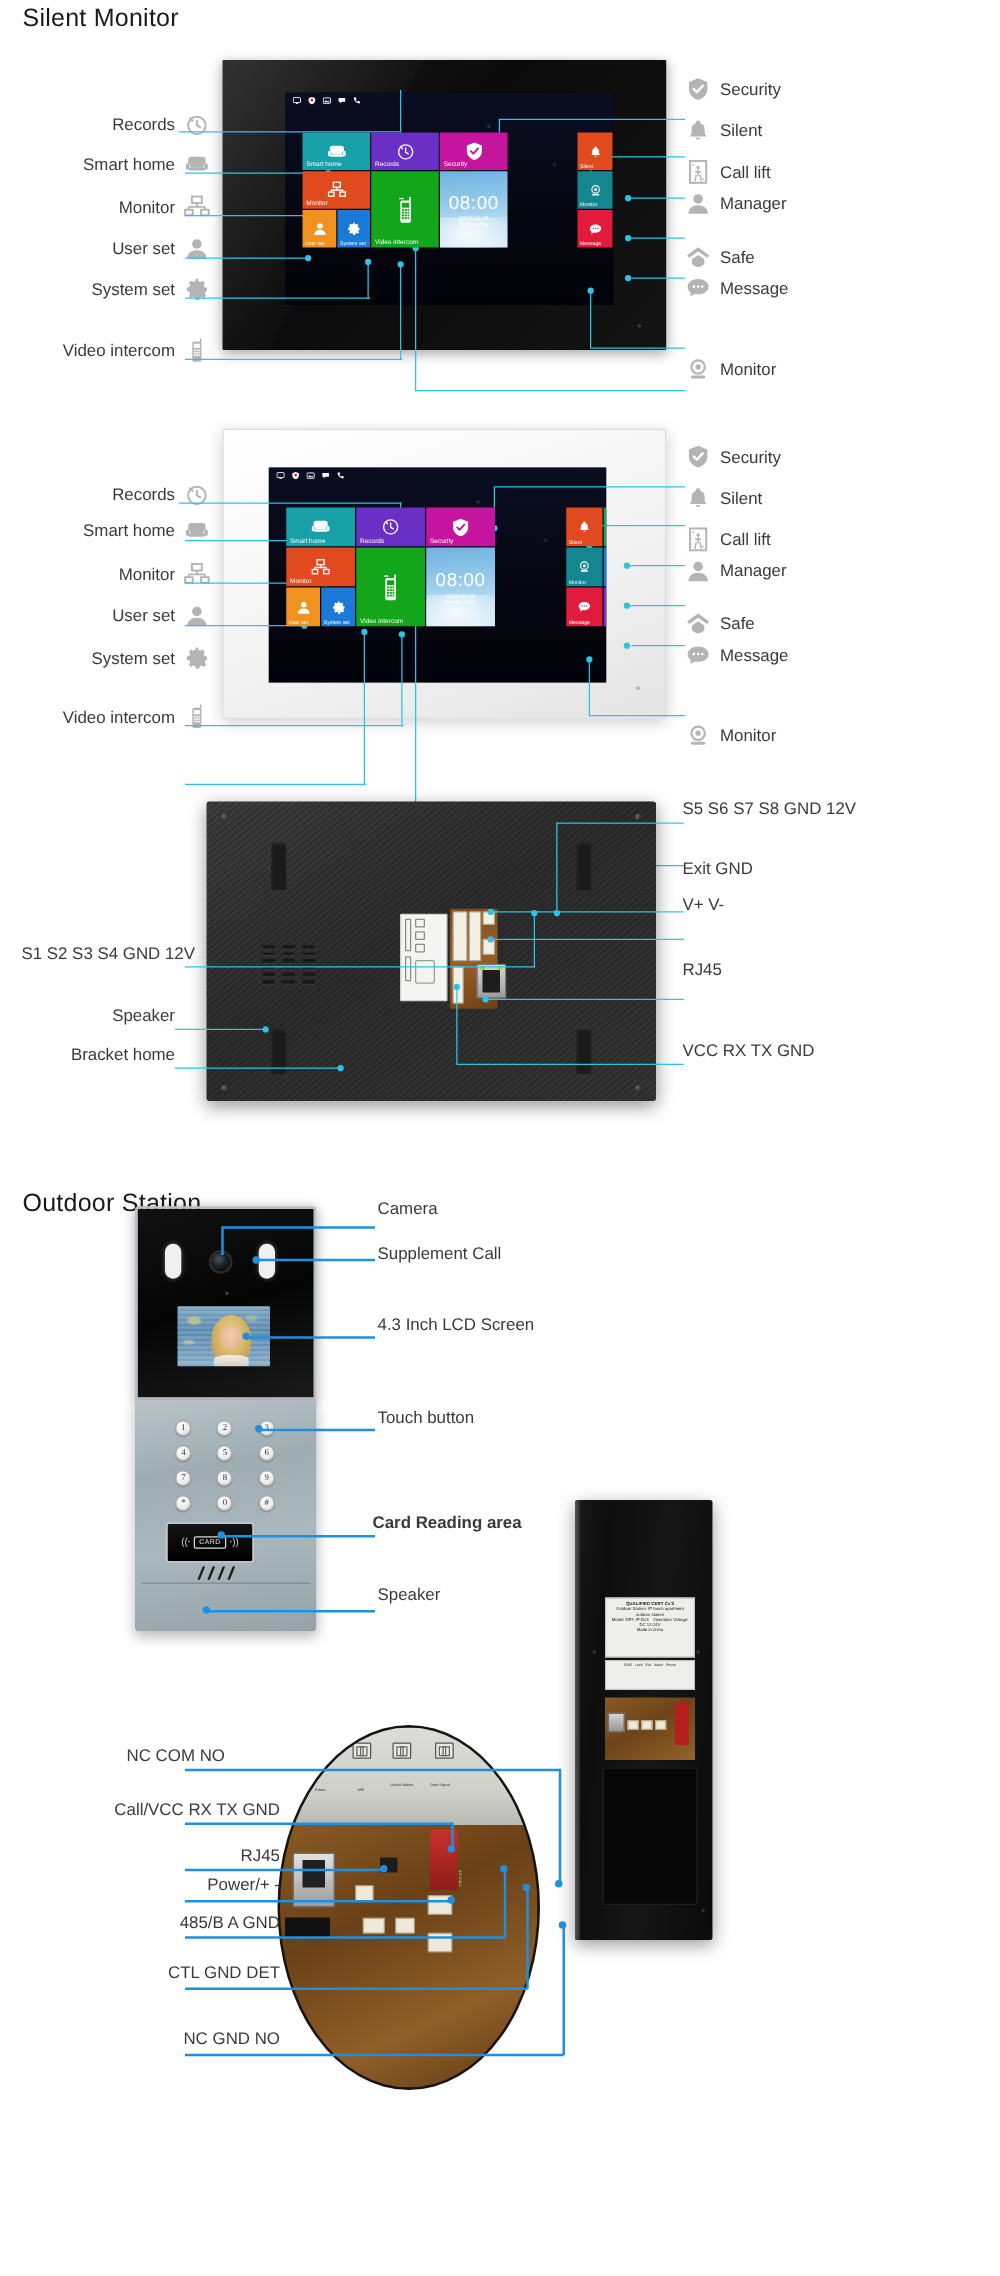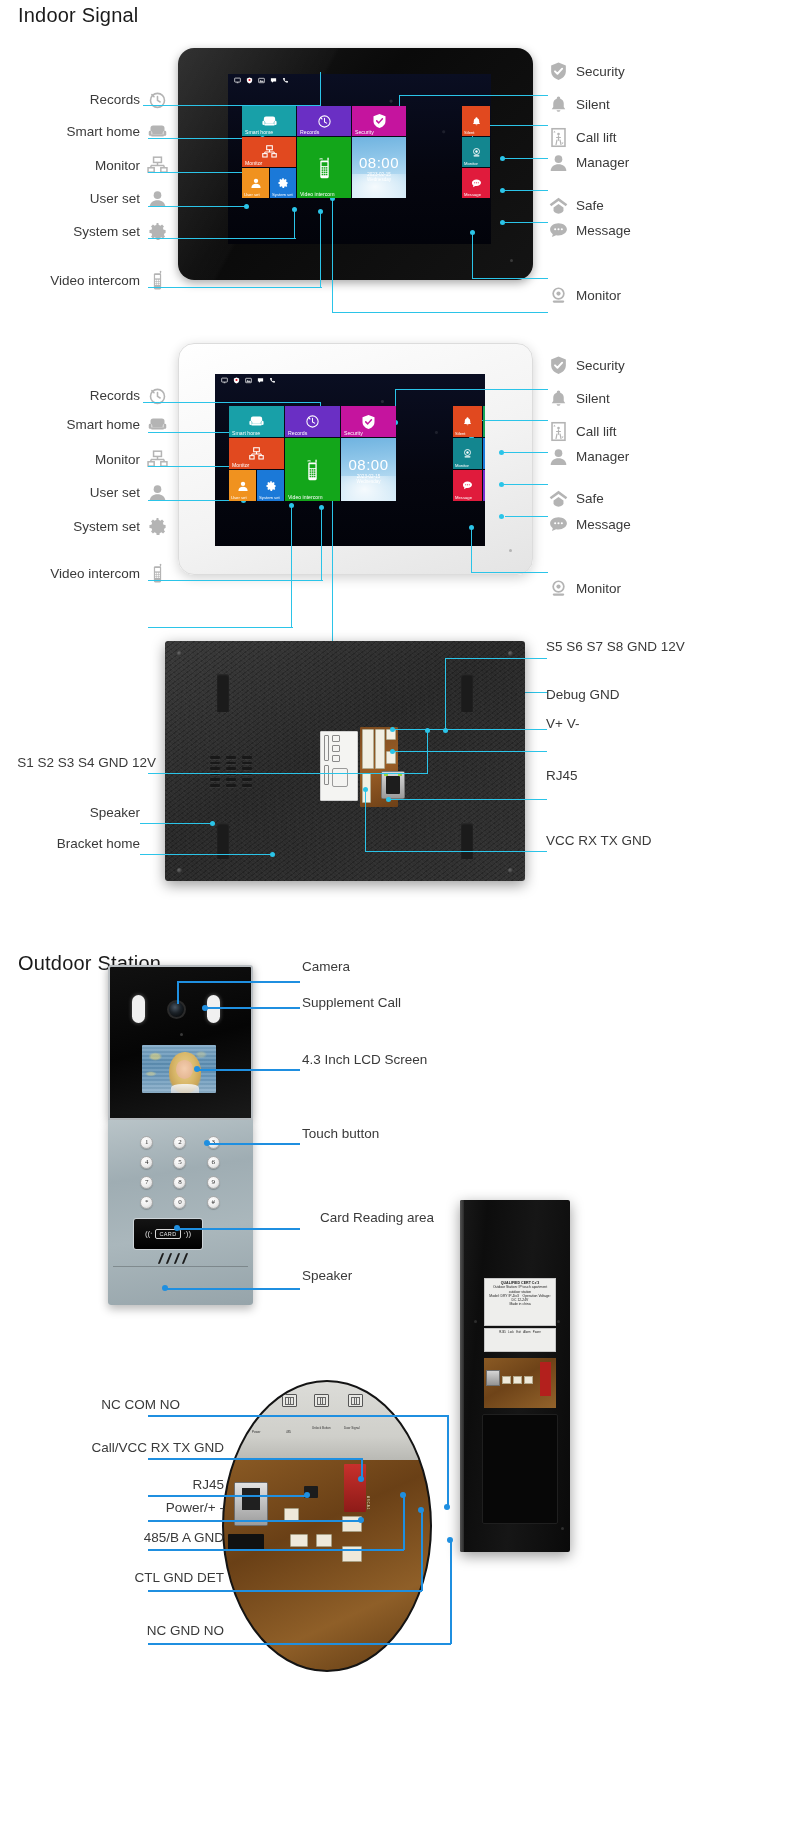--- a/index.html
+++ b/index.html
@@ -54,21 +54,21 @@
   }
   .dot.blue { background: #1f8fe0; width: 6px; height: 6px; }
 
   
   .gicon { width: 21px; height: 21px; display:inline-block; position:relative; flex:0 0 auto;}
   .gicon svg { width:100%; height:100%; display:block; }
 
   
   .monitor {
     position: absolute;
-    border-radius: 16px;
+    border-radius: 1px;
   }
   .monitor.black {
     background: linear-gradient(135deg,#1b1b1b 0%, #0a0a0a 40%, #141414 100%);
     box-shadow: 0 3px 10px rgba(0,0,0,.35);
   }
   .monitor.white {
     background: linear-gradient(160deg,#ffffff 0%, #f3f3f3 55%, #e4e4e4 100%);
     border: 1px solid #dcdcdc;
     box-shadow: 0 3px 12px rgba(0,0,0,.18);
   }
@@ -297,21 +297,21 @@
   .pcb-oval .board .wconn { position:absolute; background:#efe9da; border:1px solid #a89e82; border-radius:1px;}
   .pcb-oval .board .chip { position:absolute; background:#1c1c1c; border-radius:1px;}
   .pcb-oval .board .blk { position:absolute; background:#111; border-radius:1px;}
   .pcb-oval .board .silk { position:absolute; font-size:3px; color:#e8dcc0; white-space:nowrap; }
 </style>
 </head>
 <body>
 
 <div class="page">
 
-  <div class="section-title" style="left:18px; top:4px;">Indoor Signal</div>
+  <div class="section-title" style="left:18px; top:4px;">Silent Monitor</div>
 
   <div class="monitor black" style="left:178px; top:48px; width:355px; height:232px;">
     <div class="gloss"></div>
 
     <div class="screen" style="left:50px; top:26px; width:263px; height:170px;">
       <div class="sky"></div>
 
       <div class="statusbar">
         <svg viewBox="0 0 16 16" width="7" height="7">
             <rect x="1.5" y="2.5" width="13" height="9" rx="1" fill="none" stroke="#fff" stroke-width="1.6"></rect>
@@ -1090,21 +1090,21 @@
   <div class="dot" style="left:270px; top:852px;"></div>
 
   <div class="cl right" style="left:546px; top:640px;">
     <span class="txt">S5 S6 S7 S8 GND 12V</span>
   </div>
   <div class="lead v" style="left:445px; top:658px; height:72px;"></div>
   <div class="lead" style="left:445px; top:658px; width:102px;"></div>
   <div class="dot" style="left:443px; top:728px;"></div>
 
   <div class="cl right" style="left:546px; top:688px;">
-    <span class="txt">Debug GND</span>
+    <span class="txt">Exit GND</span>
   </div>
   <div class="lead" style="left:394px; top:729px; width:153px;"></div>
   <div class="dot" style="left:390px; top:727px;"></div>
 
   <div class="cl right" style="left:546px; top:717px;">
     <span class="txt">V+ V-</span>
   </div>
   <div class="lead" style="left:394px; top:751px; width:153px;"></div>
   <div class="dot" style="left:390px; top:749px;"></div>
 
@@ -1188,21 +1188,21 @@
   </div>
   <div class="lead blue" style="left:198px; top:1069px; width:102px;"></div>
   <div class="dot blue" style="left:194px; top:1066px;"></div>
 
   <div class="cl right" style="left:302px; top:1127px;">
     <span class="txt">Touch button</span>
   </div>
   <div class="lead blue" style="left:208px; top:1143px; width:92px;"></div>
   <div class="dot blue" style="left:204px; top:1140px;"></div>
 
-  <div class="cl right" style="left:320px; top:1211px;">
+  <div class="cl right" style="left:298px; top:1211px;font-weight:bold;">
     <span class="txt">Card Reading area</span>
   </div>
   <div class="lead blue" style="left:178px; top:1228px; width:122px;"></div>
   <div class="dot blue" style="left:174px; top:1225px;"></div>
 
   <div class="cl right" style="left:302px; top:1269px;">
     <span class="txt">Speaker</span>
   </div>
   <div class="lead blue" style="left:166px; top:1288px; width:134px;"></div>
   <div class="dot blue" style="left:162px; top:1285px;"></div>

